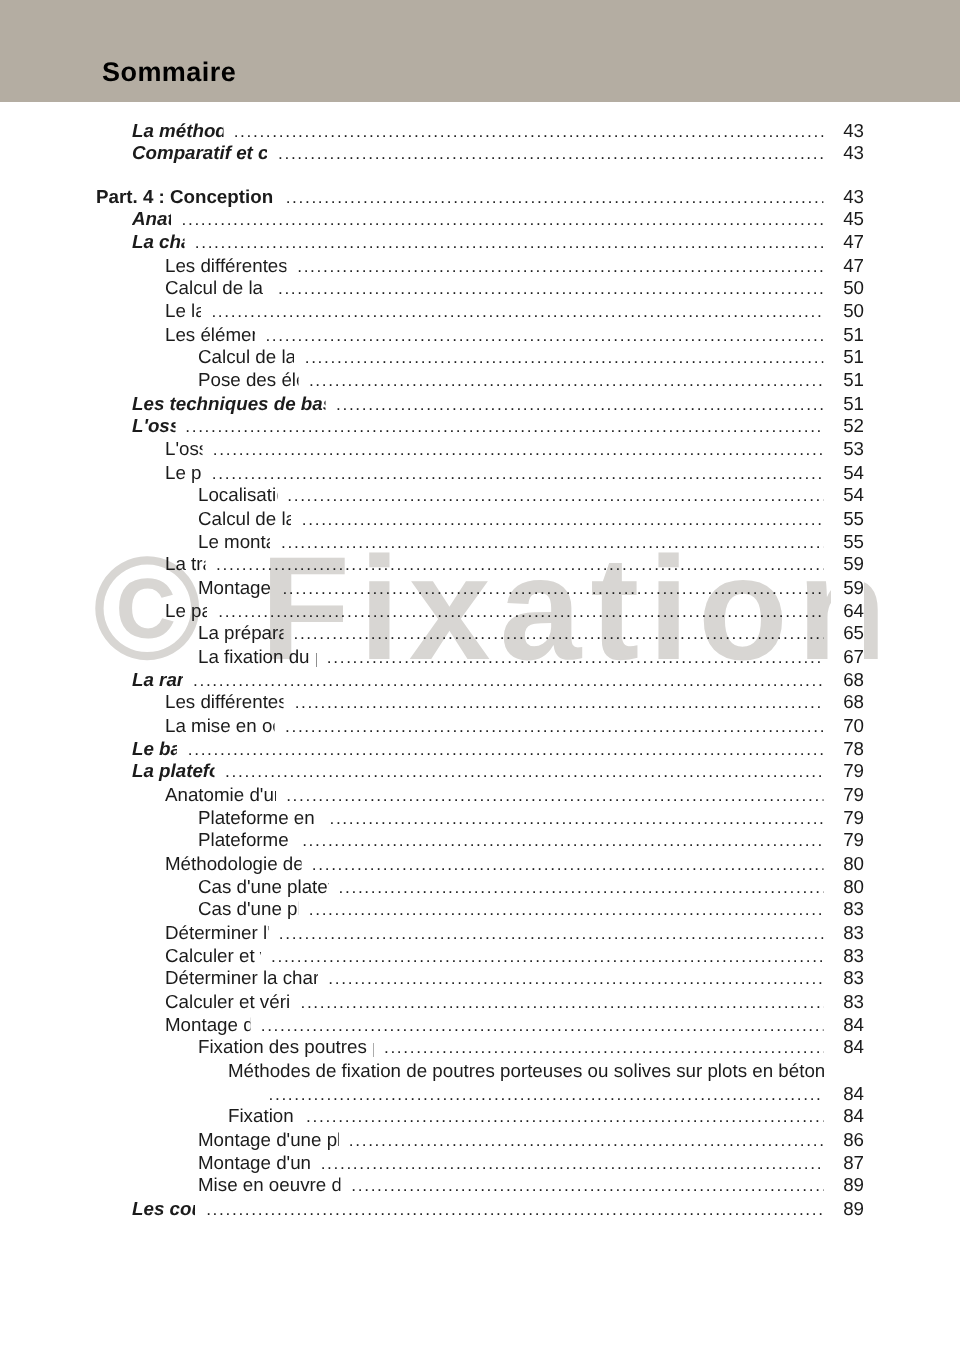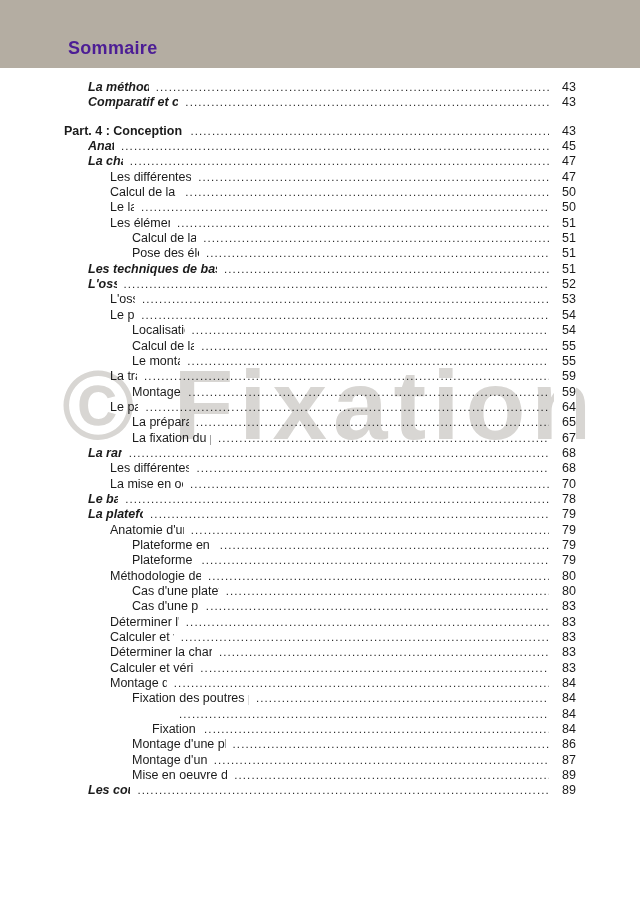--- a/index.html
+++ b/index.html
@@ -18,21 +18,21 @@
   .header-bar {
     position: absolute;
     top: 0; left: 0;
     width: 640px; height: 68px;
     background: #b4ada2;
     z-index: 2;
   }
   .header-title {
     position: absolute;
     left: 68px; top: 38px;
-    color: #4c1d95;
+    color: #000000;
     font-size: 18px;
     font-weight: bold;
     letter-spacing: 0.3px;
   }
   .watermark {
     position: absolute;
     z-index: 0;
     color: #d8d6d3;
     font-weight: bold;
     white-space: nowrap;
@@ -300,20 +300,23 @@
       <div class="row lvl2 r">
         <span class="label">Montage de la plateforme</span>
         <span class="dots"></span>
         <span class="page">84</span>
       </div>
       <div class="row lvl3 r">
         <span class="label">Fixation des poutres porteuses ou solives sur les supports en béton</span>
         <span class="dots"></span>
         <span class="page">84</span>
       </div>
+      <div class="row lvl4 r">
+        <span class="label">Méthodes de fixation de poutres porteuses ou solives sur plots en béton</span>
+      </div>
       <div class="row lvl4d r">
         <span class="dots"></span>
         <span class="page">84</span>
       </div>
       <div class="row lvl4 r">
         <span class="label">Fixation avec cornière</span>
         <span class="dots"></span>
         <span class="page">84</span>
       </div>
       <div class="row lvl3 r">

